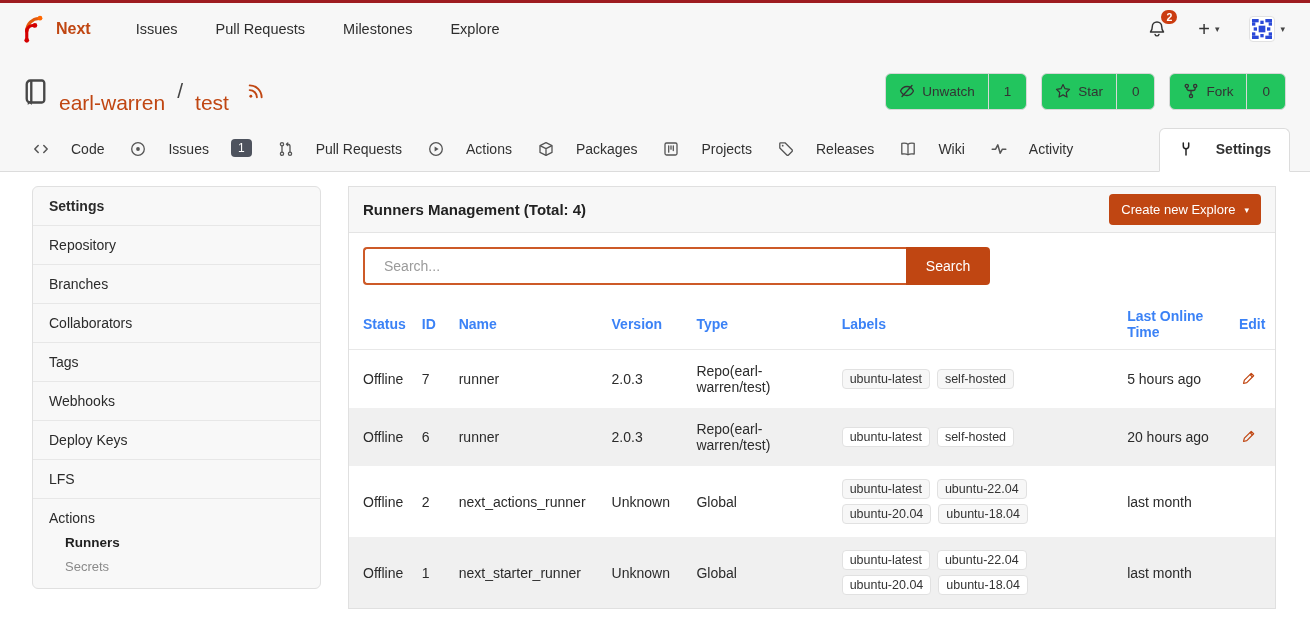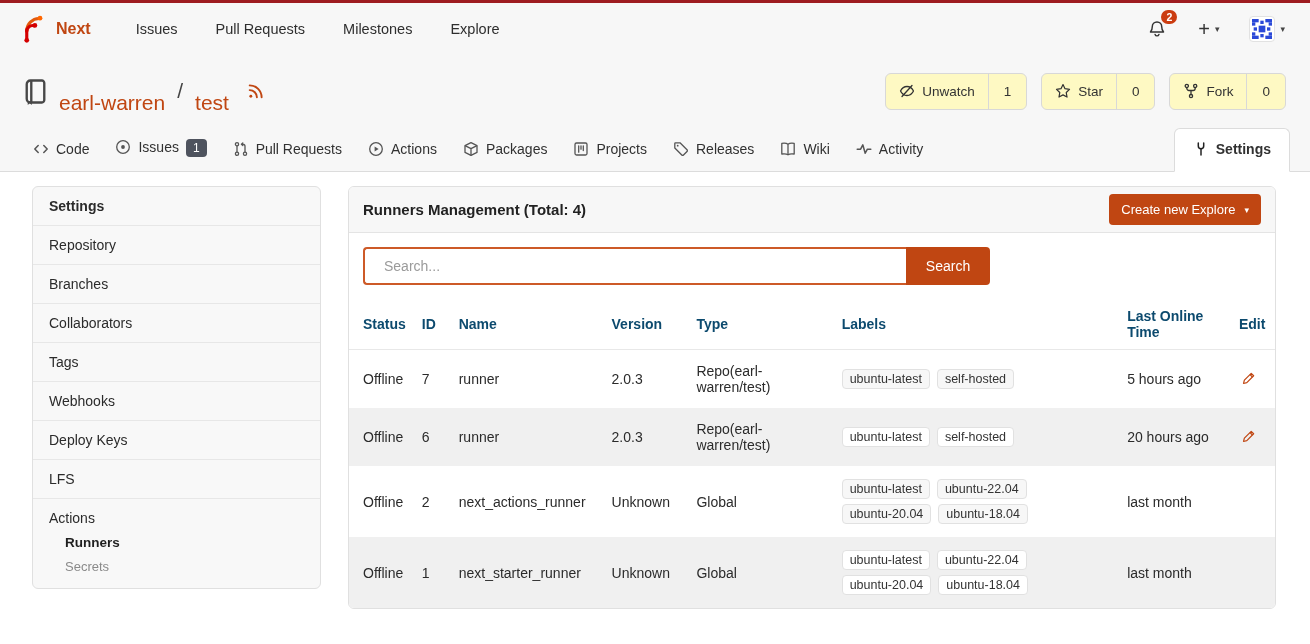--- a/index.html
+++ b/index.html
@@ -29,62 +29,62 @@
   .plus-glyph { font-size:20px; line-height:18px; color:#333; }
   .caret { font-size:9px; color:#444; }
   .avatar { width:26px; height:26px; border-radius:4px; background:#fff; border:1px solid #e2e2e2; padding:2px; }
 
   
   .repo-header { display:flex; align-items:center; padding:13px 24px 12px 22px; }
   .repo-title { display:flex; align-items:center; gap:10px; font-size:21px; }
   .repo-link { color:var(--accent-orange,#c04612);margin-top:24px; }
   .repo-sep { color:#444; margin:0 2px; }
   .repo-actions { margin-left:auto; display:flex; gap:14px; }
-  .pill-btn { display:flex; align-items:stretch; background:#fef9c3; border:1px solid #d8d8d8;
+  .pill-btn { display:flex; align-items:stretch; background:#22c55e; border:1px solid #d8d8d8;
     border-radius:6px; overflow:hidden; height:37px; font-size:13.5px; color:#333; }
   .pill-main { display:flex; align-items:center; gap:7px; padding:0 13px; }
   .pill-count { display:flex; align-items:center; padding:0 15px; border-left:1px solid #d8d8d8; }
 
   
   .tabbar { display:flex; align-items:flex-end; padding:0 20px; }
-  .tab { display:flex; align-items:flex-start; gap:7px; padding:12px 13px 14px; color:#313131; font-size:14px; }
+  .tab { display:flex; align-items:flex-end; gap:22px; padding:12px 13px 14px; color:#313131; font-size:14px; }
   .tab svg { color:#555; }
   .tab-badge { background:var(--tab-badge-bg,#4e535e); color:#fff; font-size:12px;
     border-radius:4px; padding:1px 7px; line-height:16px; }
   .tab.active { margin-left:auto; background:#fff; border:1px solid #dcdcdc; border-bottom:1px solid #fff;
     border-radius:6px 6px 0 0; margin-bottom:-1px; padding:12px 18px 14px; font-weight:600; }
 
   
   .content { display:flex; align-items:flex-start; gap:27px; padding:14px 0 0 32px; }
 
   .side-menu { width:289px; border:1px solid #e0e0e0; border-radius:6px; overflow:hidden; background:#f8f8f8; }
   .side-item { padding:11px 16px; border-top:1px solid #e7e7e7; font-size:14px; color:#2b2b2b; display:block; }
   .side-item.title { border-top:none; font-weight:700; }
   .side-sub { margin:9px 0 3px 16px; }
   .side-sub-item { display:block; font-size:13.5px; }
   .side-sub-item.active { font-weight:700; color:#1f1f1f; margin-bottom:9px; }
   .side-sub-item.muted { color:#8a8a8a; font-size:13px; }
 
-  .panel { width:928px; border:1px solid #e0e0e0; border-radius:6px; overflow:hidden; background:#fff; }
+  .panel { width:928px; border:1px solid #e0e0e0; border-radius:0; overflow:hidden; background:#fff; }
   .panel-header { display:flex; align-items:center; justify-content:space-between;
     background:#f7f7f7; border-bottom:1px solid #e4e4e4; padding:7px 14px; min-height:41px; }
   .panel-title { font-weight:700; font-size:15px; color:#222; }
   .btn-primary { background:var(--accent-orange,#c04612); color:#fff; border:none; border-radius:4px;
     font-family:inherit; font-size:13px; padding:8px 12px; display:flex; align-items:center; gap:9px; cursor:pointer; }
   .btn-primary .caret { color:#fff; }
 
   .search-row { display:flex; padding:14px; }
   .search-input { width:543px; height:38px; border:2px solid #cd5a28; border-right:none;
     border-radius:4px 0 0 4px; padding:0 19px; font-family:inherit; font-size:14px; color:#333; outline:none; }
   .search-input::placeholder { color:#9a9a9a; }
   .search-btn { width:84px; height:38px; background:var(--accent-orange,#c04612); color:#fff;
     border:none; border-radius:0 4px 4px 0; font-family:inherit; font-size:14px; cursor:pointer; }
 
   table.runners { width:100%; border-collapse:collapse; font-size:14px; }
-  .runners th { text-align:left; font-weight:700; color:#0c4a6e; padding:9px 8px; vertical-align:middle; }
+  .runners th { text-align:left; font-weight:700; color:#3b82f6; padding:9px 8px; vertical-align:middle; }
   .runners td { padding:13px 8px; vertical-align:middle; color:#2b2b2b; }
   .runners th:first-child, .runners td:first-child { padding-left:14px; }
   .runners thead tr { border-bottom:1px solid #e8e8e8; }
   .runners tbody tr:nth-child(even) { background:#f0f0f0; }
   .col-status{width:63px;} .col-id{width:37px;} .col-name{width:153px;} .col-version{width:85px;}
   .col-type{width:146px;} .col-labels{width:288px;} .col-last{width:112px;} .col-edit{width:44px;}
   td.nowrap { white-space:nowrap; }
   .chips { display:flex; flex-wrap:wrap; gap:5px 7px; max-width:196px; }
   .chip { background:#f7f7f7; border:1px solid #e1e1e1; border-radius:4px; padding:2px 7px;
     font-size:12.5px; color:#333; white-space:nowrap; }

